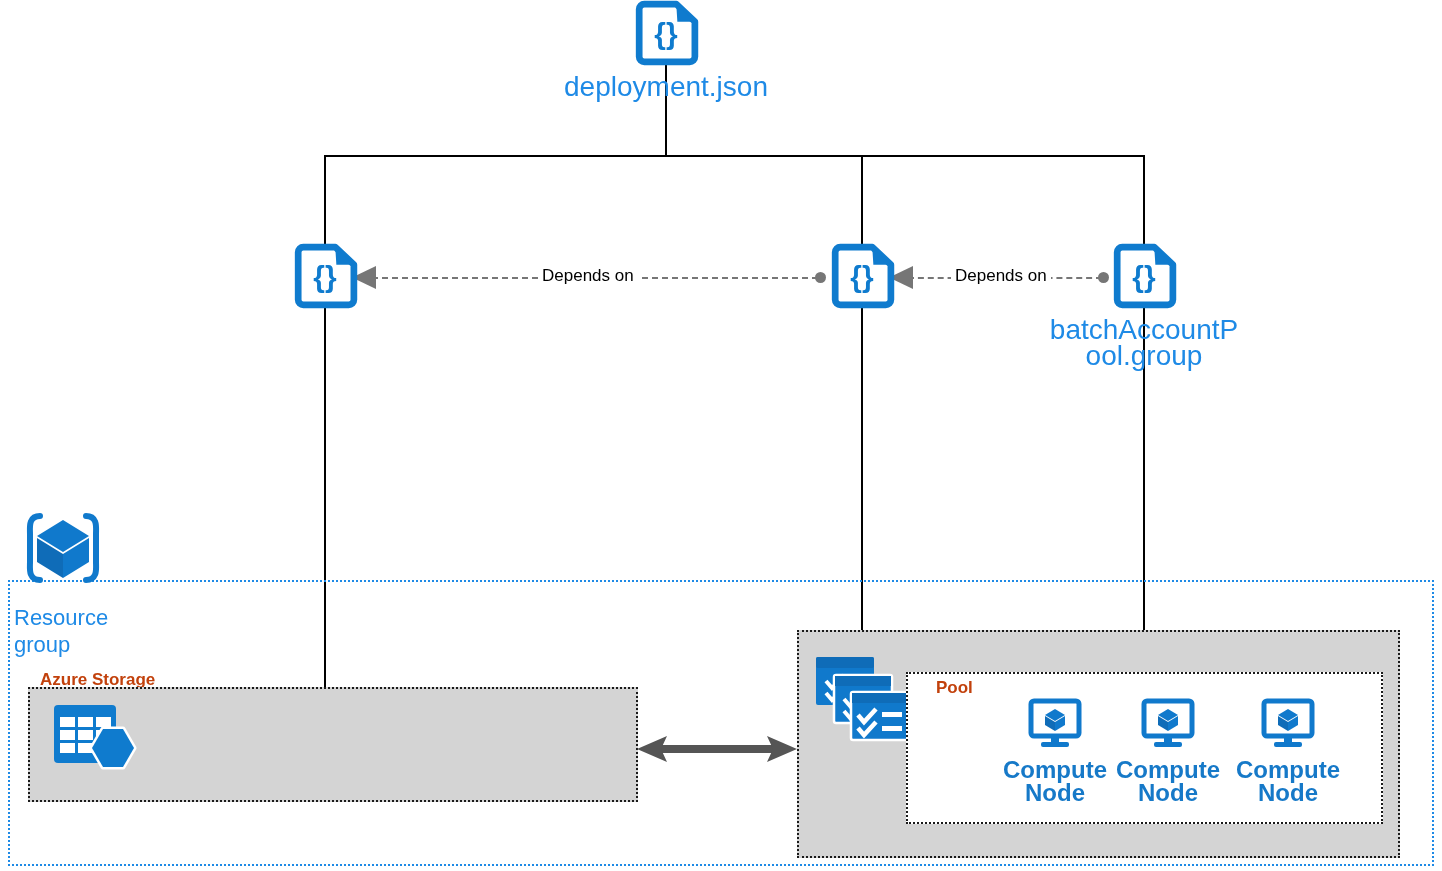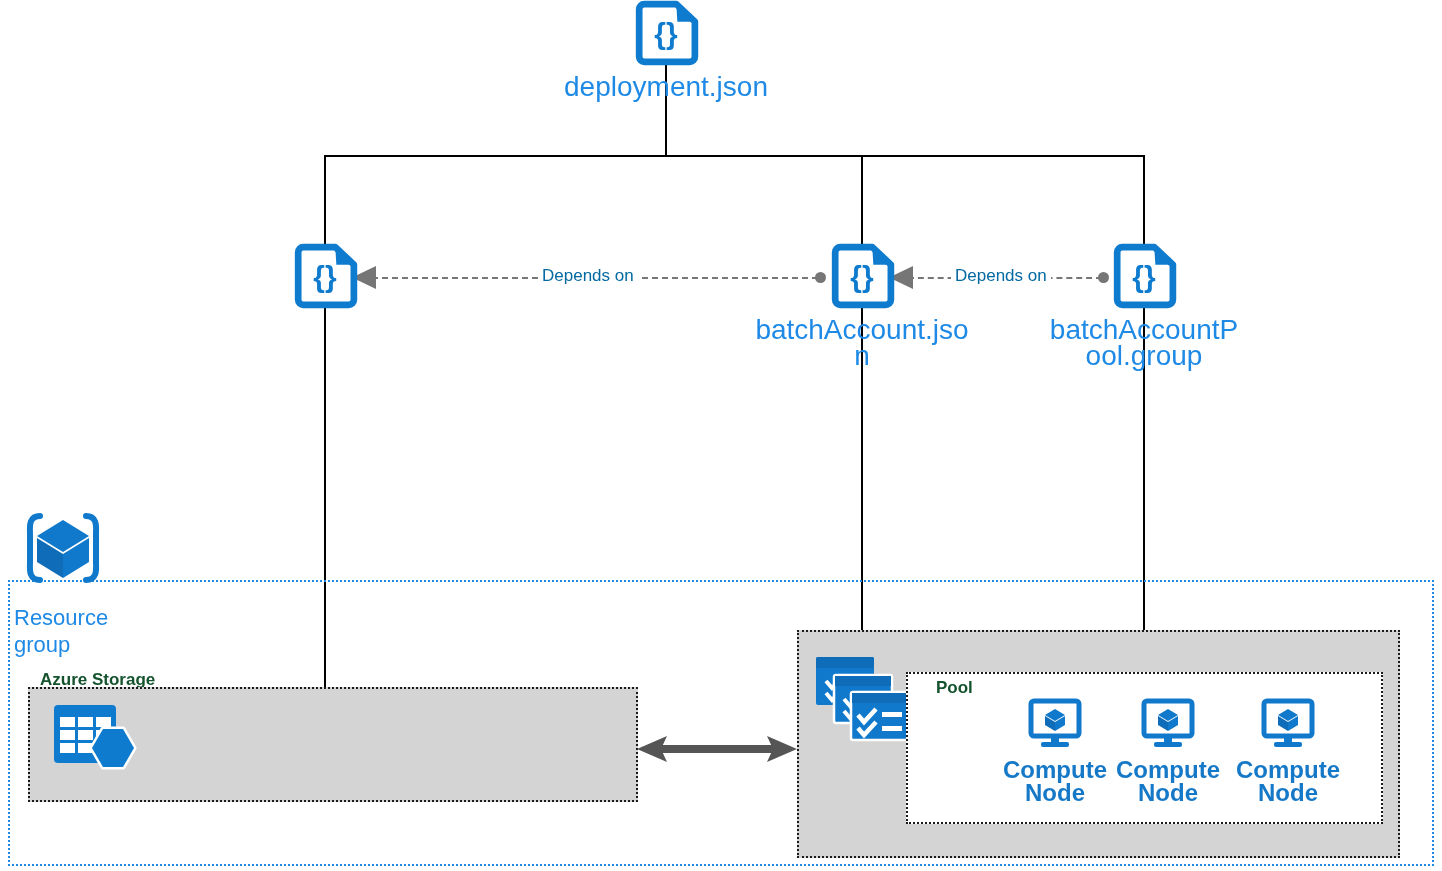--- a/index.html
+++ b/index.html
@@ -60,21 +60,21 @@
   .dep-dot {
     position: absolute;
     width: 11px;
     height: 11px;
     border-radius: 50%;
     background: #767676;
   }
   .dep-label {
     position: absolute;
     background: #ffffff;
-    color: #0369a1;
+    color: #000000;
     font-size: 17px;
     line-height: 20px;
     padding: 0 4px;
     font-family: "Liberation Sans", sans-serif;
     white-space: nowrap;
   }
 
   
   .resource-group {
     position: absolute;
@@ -111,21 +111,21 @@
     box-sizing: border-box;
   }
   .white-box {
     position: absolute;
     background: #ffffff;
     border: 2px dotted #1a1a1a;
     box-sizing: border-box;
   }
   .box-title {
     position: absolute;
-    color: #14532d;
+    color: #c2410c;
     font-weight: bold;
     font-size: 17px;
     line-height: 20px;
     font-family: "Liberation Sans", sans-serif;
     white-space: nowrap;
   }
 
   
   .compute-node {
     position: absolute;
@@ -186,21 +186,20 @@
       <text x="32" y="43" text-anchor="middle" font-family="'Liberation Sans', sans-serif" font-size="29" font-weight="bold" fill="#0f7bce">{}</text>
     </svg>
   </div>
 
   <div class="json-node" style="left:752px; top:243px;">
     <svg class="json-icon" viewBox="0 0 64 64">
       <path d="M6 9 A5 5 0 0 1 11 4 L42 4 L60 21 L60 55 A5 5 0 0 1 55 60 L11 60 A5 5 0 0 1 6 55 Z" fill="#ffffff" stroke="#0f7bce" stroke-width="6.5" stroke-linejoin="round"></path>
       <path d="M42 4 L60 21 L43 21 Z" fill="#0f7bce"></path>
       <text x="32" y="43" text-anchor="middle" font-family="'Liberation Sans', sans-serif" font-size="29" font-weight="bold" fill="#0f7bce">{}</text>
     </svg>
-    <div class="json-label">batchAccount.json</div>
   </div>
 
   <div class="json-node narrow" style="left:1044px; top:243px;">
     <svg class="json-icon" viewBox="0 0 64 64">
       <path d="M6 9 A5 5 0 0 1 11 4 L42 4 L60 21 L60 55 A5 5 0 0 1 55 60 L11 60 A5 5 0 0 1 6 55 Z" fill="#ffffff" stroke="#0f7bce" stroke-width="6.5" stroke-linejoin="round"></path>
       <path d="M42 4 L60 21 L43 21 Z" fill="#0f7bce"></path>
       <text x="32" y="43" text-anchor="middle" font-family="'Liberation Sans', sans-serif" font-size="29" font-weight="bold" fill="#0f7bce">{}</text>
     </svg>
     <div class="json-label">batchAccountPool.group</div>
   </div>

